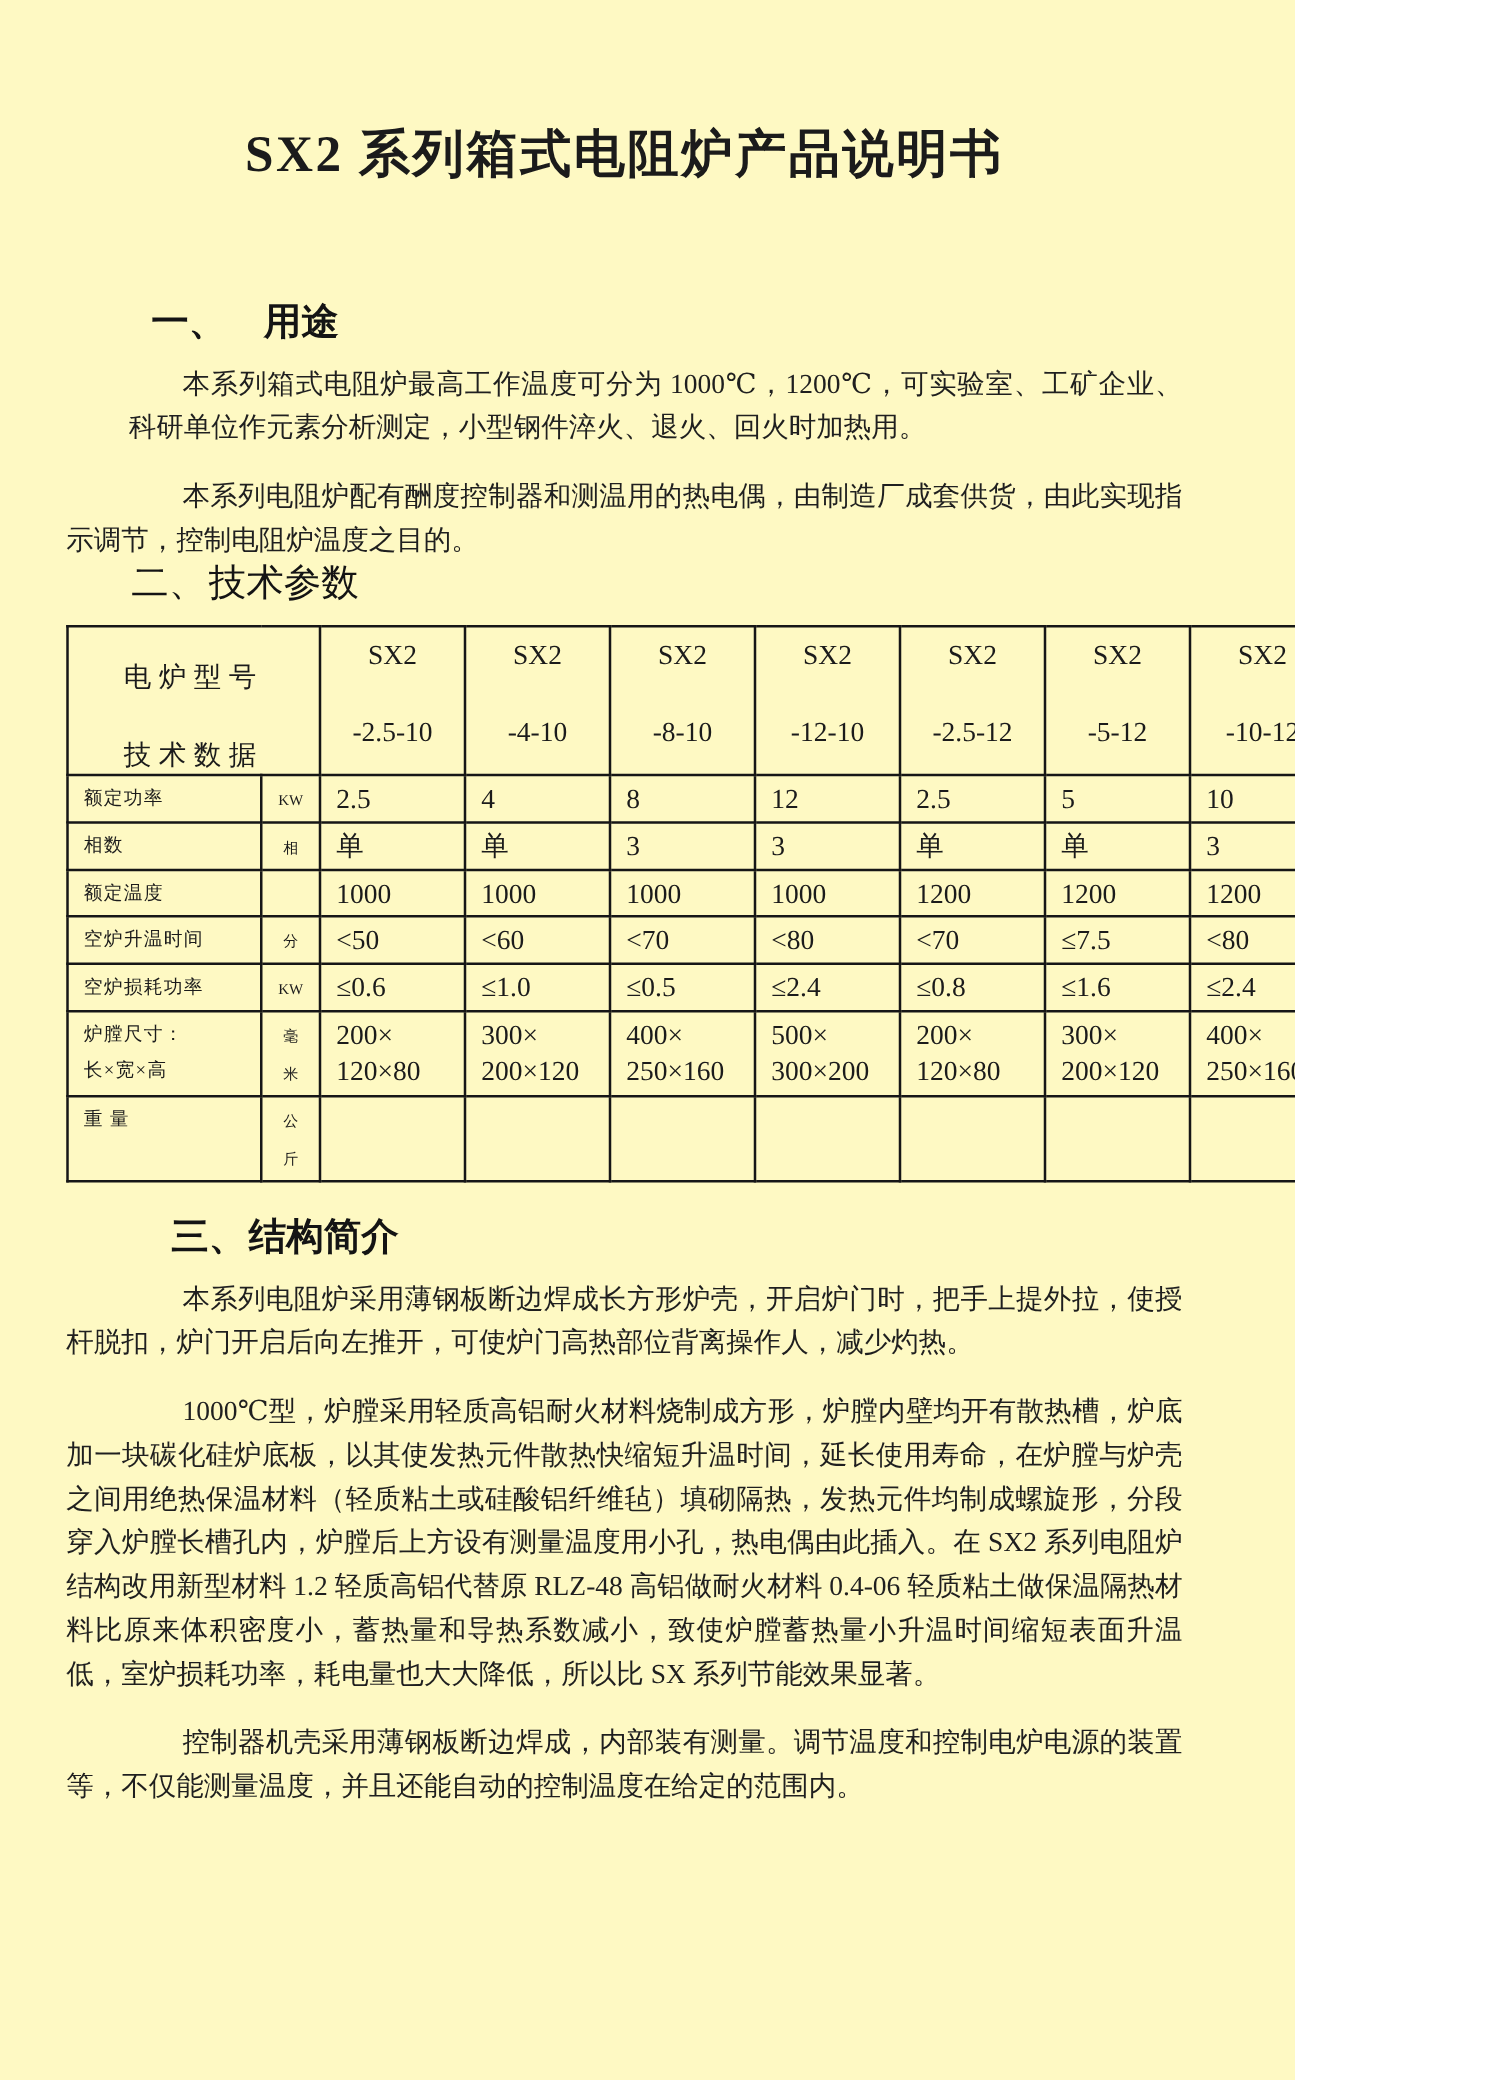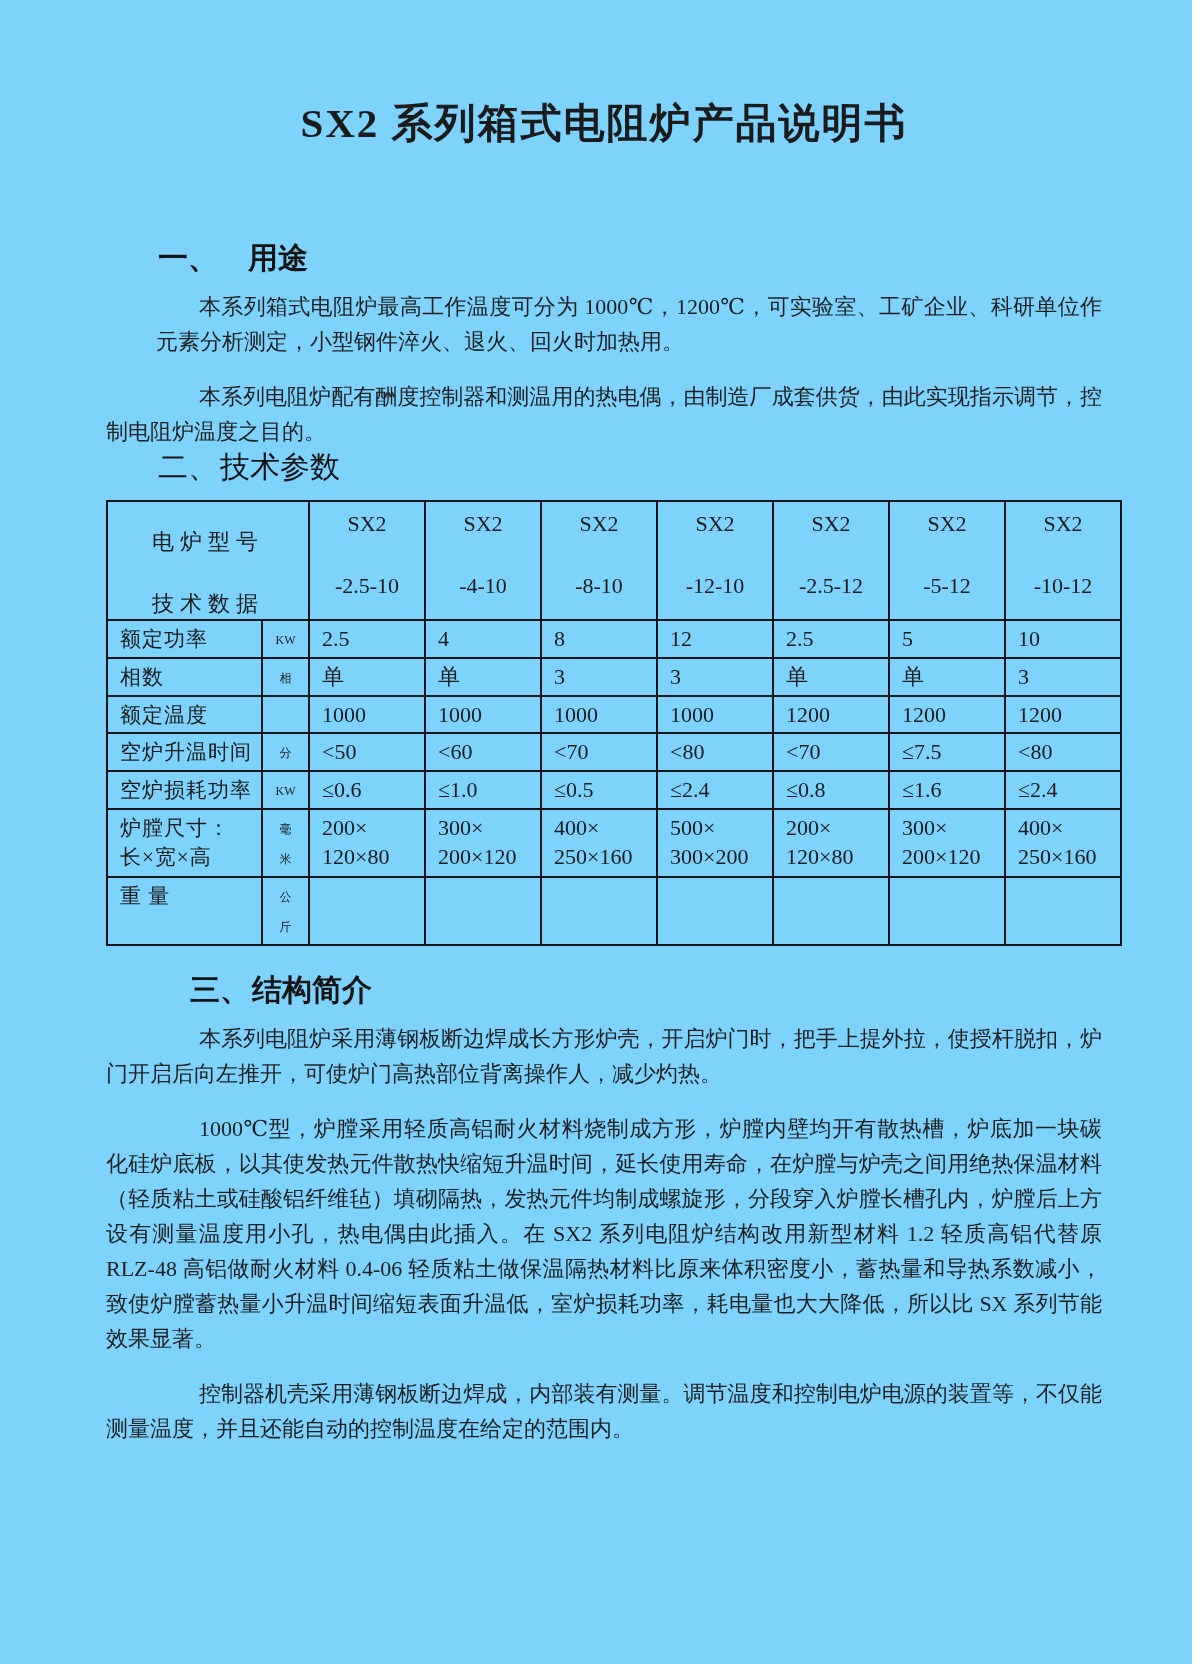--- a/index.html
+++ b/index.html
@@ -2,34 +2,34 @@
 <html><head>
 <meta charset="utf-8">
 <style>
   * { margin:0; padding:0; box-sizing:border-box; }
   html,body { background:#ffffff; }
   body {
     width:1200px; height:1664px;
     font-family:"Liberation Serif","DejaVu Serif",serif;
     color:#1b1b1b;
   }
-  .page { width:1192px; height:1664px; padding:0 90px 0 106px; overflow:hidden; background:#7dd3fc; }
+  .page { width:1036px; height:1664px; padding:0 90px 0 53px; overflow:hidden; background:#fef9c3; }
 
   .doc-title {
     margin-top:98px;
     text-align:center;
     font-size:41px; font-weight:bold;
     letter-spacing:2px;
     line-height:50px;
   }
 
   .sec-heading { font-size:30px; line-height:36px; color:#141414; }
   .sec-heading.bold { font-weight:bold; }
   .sec-heading.normal { font-weight:normal; }
-  .h1 { margin-top:92px; margin-left:52px; }
+  .h1 { margin-top:92px; margin-left:68px; }
   .h2 { margin-left:52px; }
   .h3 { margin-top:26px; margin-left:84px; }
   .h-gap-wide { margin-left:30px; }
   .h-gap { margin-left:2px; }
 
   .para {
     font-size:22px; line-height:35px;
     text-align:justify;
     color:#1f1f1f;
     margin-top:20px;
@@ -52,21 +52,21 @@
     white-space:pre-line;
   }
   .params th { height:103px; font-weight:normal; padding:0; }
   .cell-stack {
     height:100%; display:flex; flex-direction:column;
     justify-content:space-between; align-items:center;
     padding:9px 2px 20px 2px;
     font-size:22px; line-height:26px;
   }
   .corner-txt { letter-spacing:6px; font-size:22px; }
-  .l { font-size:21px; padding:4px 4px 2px 12px; line-height:29px; letter-spacing:1px; }
+  .l { font-size:15px; padding:4px 4px 2px 12px; line-height:29px; letter-spacing:1px; }
   .u { font-size:12px; text-align:center; padding:4px 2px 2px 2px; line-height:30px; }
   .v { font-size:22px; padding:3px 4px 2px 12px; line-height:29px; }
   tr.std td { height:34px; }
   tr.tall td { height:60px; }
   tr.tall3 td { height:68px; }
 </style>
 </head>
 <body>
 
 <div class="page">

